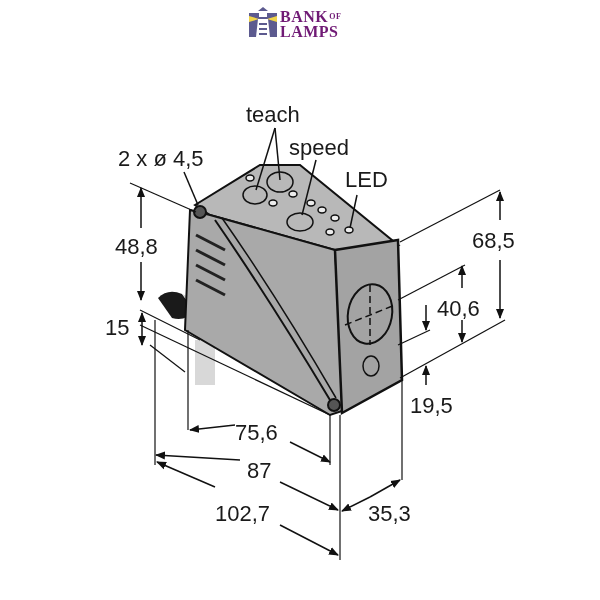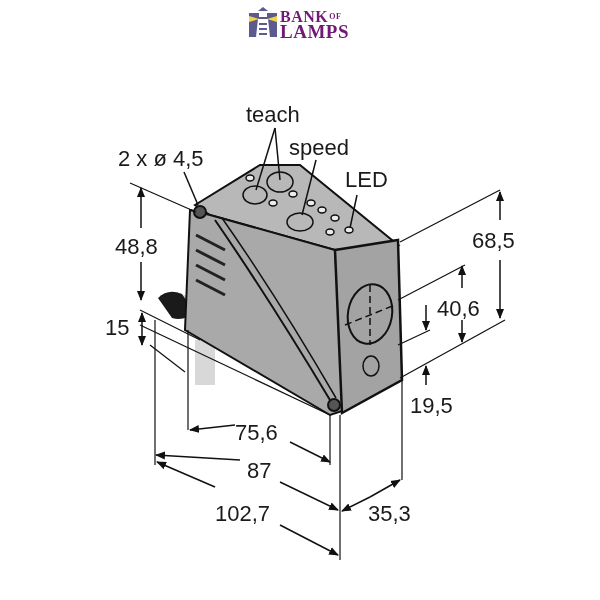--- a/index.html
+++ b/index.html
@@ -1,21 +1,21 @@
 <!DOCTYPE html>
 <html><head>
 <meta charset="utf-8">
 <style>
   html, body { margin:0; padding:0; background:#ffffff; }
   body { width:600px; height:600px; position:relative; overflow:hidden; font-family:"Liberation Sans", sans-serif; }
   .logo { position:absolute; left:249px; top:7px; width:102px; height:36px; }
   .logo-text { position:absolute; left:31px; top:2px; color:#701a75; font-weight:bold; font-family:Liberation Serif, serif; line-height:15px; }
   .logo-text .l1 { font-size:16px; letter-spacing:0.5px; }
   .logo-text .l1 small { font-size:8px; vertical-align:top; margin-left:1px; }
-  .logo-text .l2 { font-size:19px; letter-spacing:0.5px; }
+  .logo-text .l2 { font-size:16px; letter-spacing:0.5px; }
   svg.drawing { position:absolute; left:0; top:0; }
   .dim { font-family:"Liberation Sans", sans-serif; font-size:22px; fill:#1a1a1a; }
 </style>
 </head>
 <body>
 
 <div class="logo">
   <svg width="28" height="34" viewBox="0 0 28 34" style="position:absolute;left:0;top:0;">
     <polygon points="0,6 28,6 28,30 0,30" fill="#5c5a8f"></polygon>
     <polygon points="0,9 10,12 0,15" fill="#f0d44a"></polygon>

